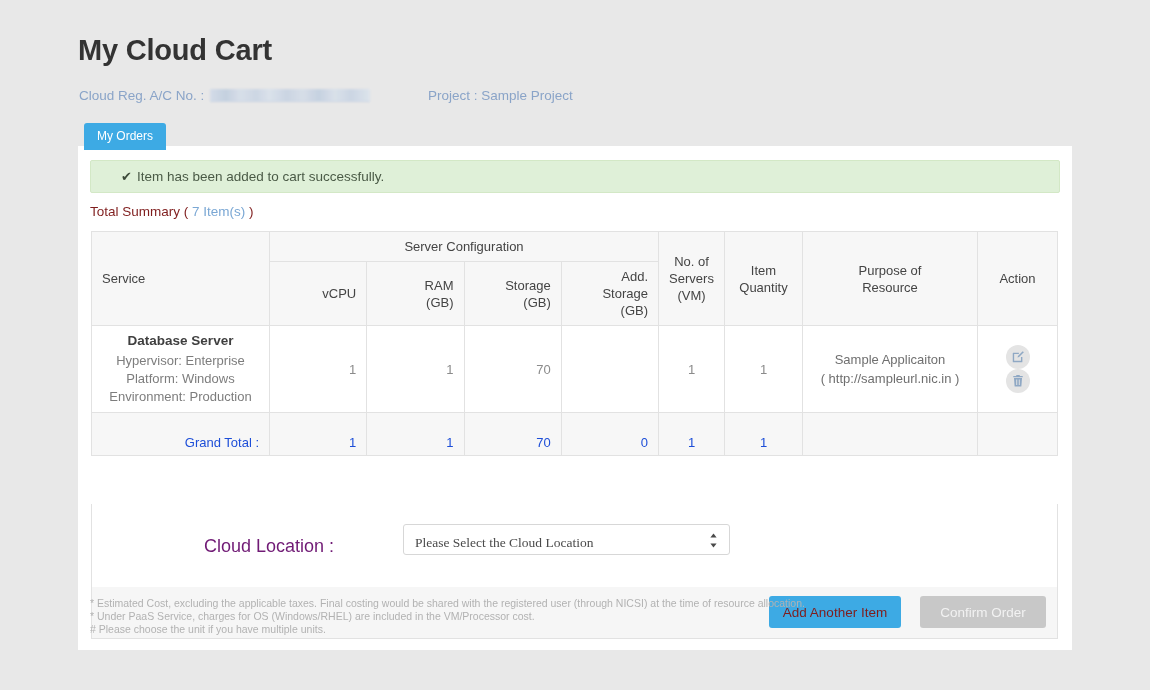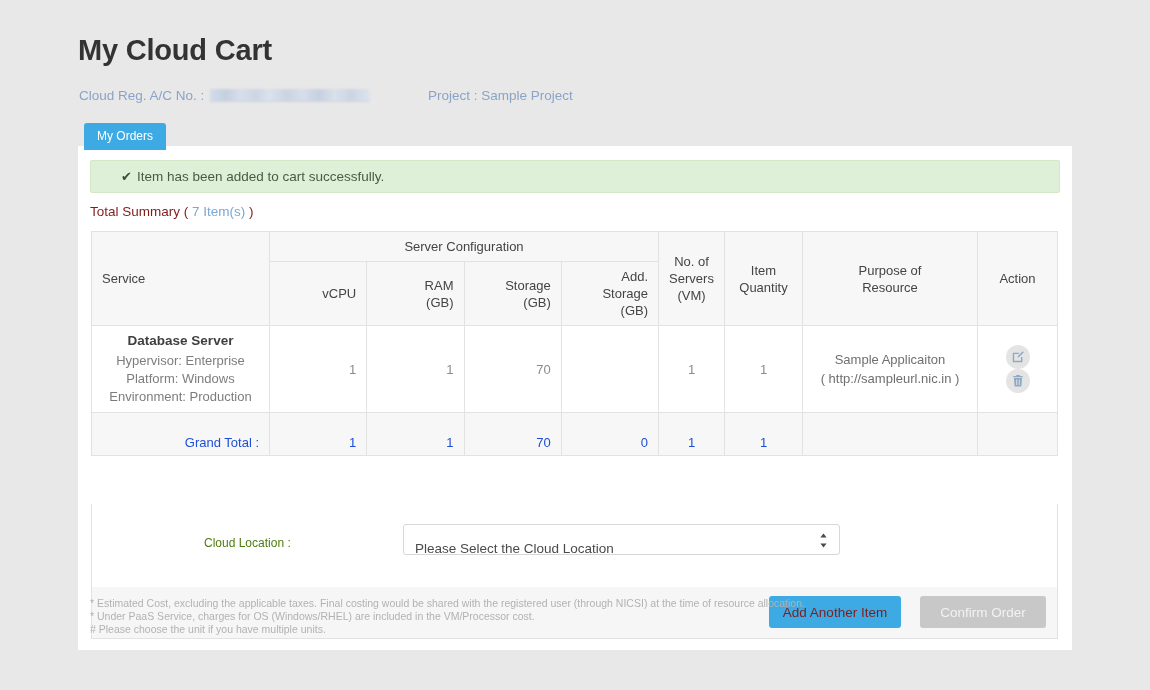--- a/index.html
+++ b/index.html
@@ -149,32 +149,32 @@
   
   .loc-box {
     position: absolute; left: 13px; top: 358px;
     width: 967px; height: 84px;
     background: #ffffff;
     border: 1px solid #e2e2e2;
     border-top: none;
   }
   .loc-label {
     position: absolute; left: 112px; top: 32px;
-    font-size: 12px; color: #4d7c0f;
+    font-size: 18px; color: #701a75;
   }
   .loc-select {
     position: absolute; left: 311px; top: 20px;
-    width: 437px; height: 31px;
+    width: 327px; height: 31px;
     border: 1px solid #d7d7d7;
     border-radius: 3px;
     background: #ffffff;
-    font-family: Liberation Sans, sans-serif;
+    font-family: Liberation Serif, serif;
     font-size: 13.5px;
     color: #4a4a4a;
-    padding: 9px 28px 0 11px;
+    padding: 3px 28px 0 11px;
     line-height: 29px;
   }
   .loc-select .sel-arrows {
     position: absolute; right: 11px; top: 7px;
     width: 9px; height: 17px;
   }
 
   
   .btn-bar {
     position: absolute; left: 13px; top: 441px;

